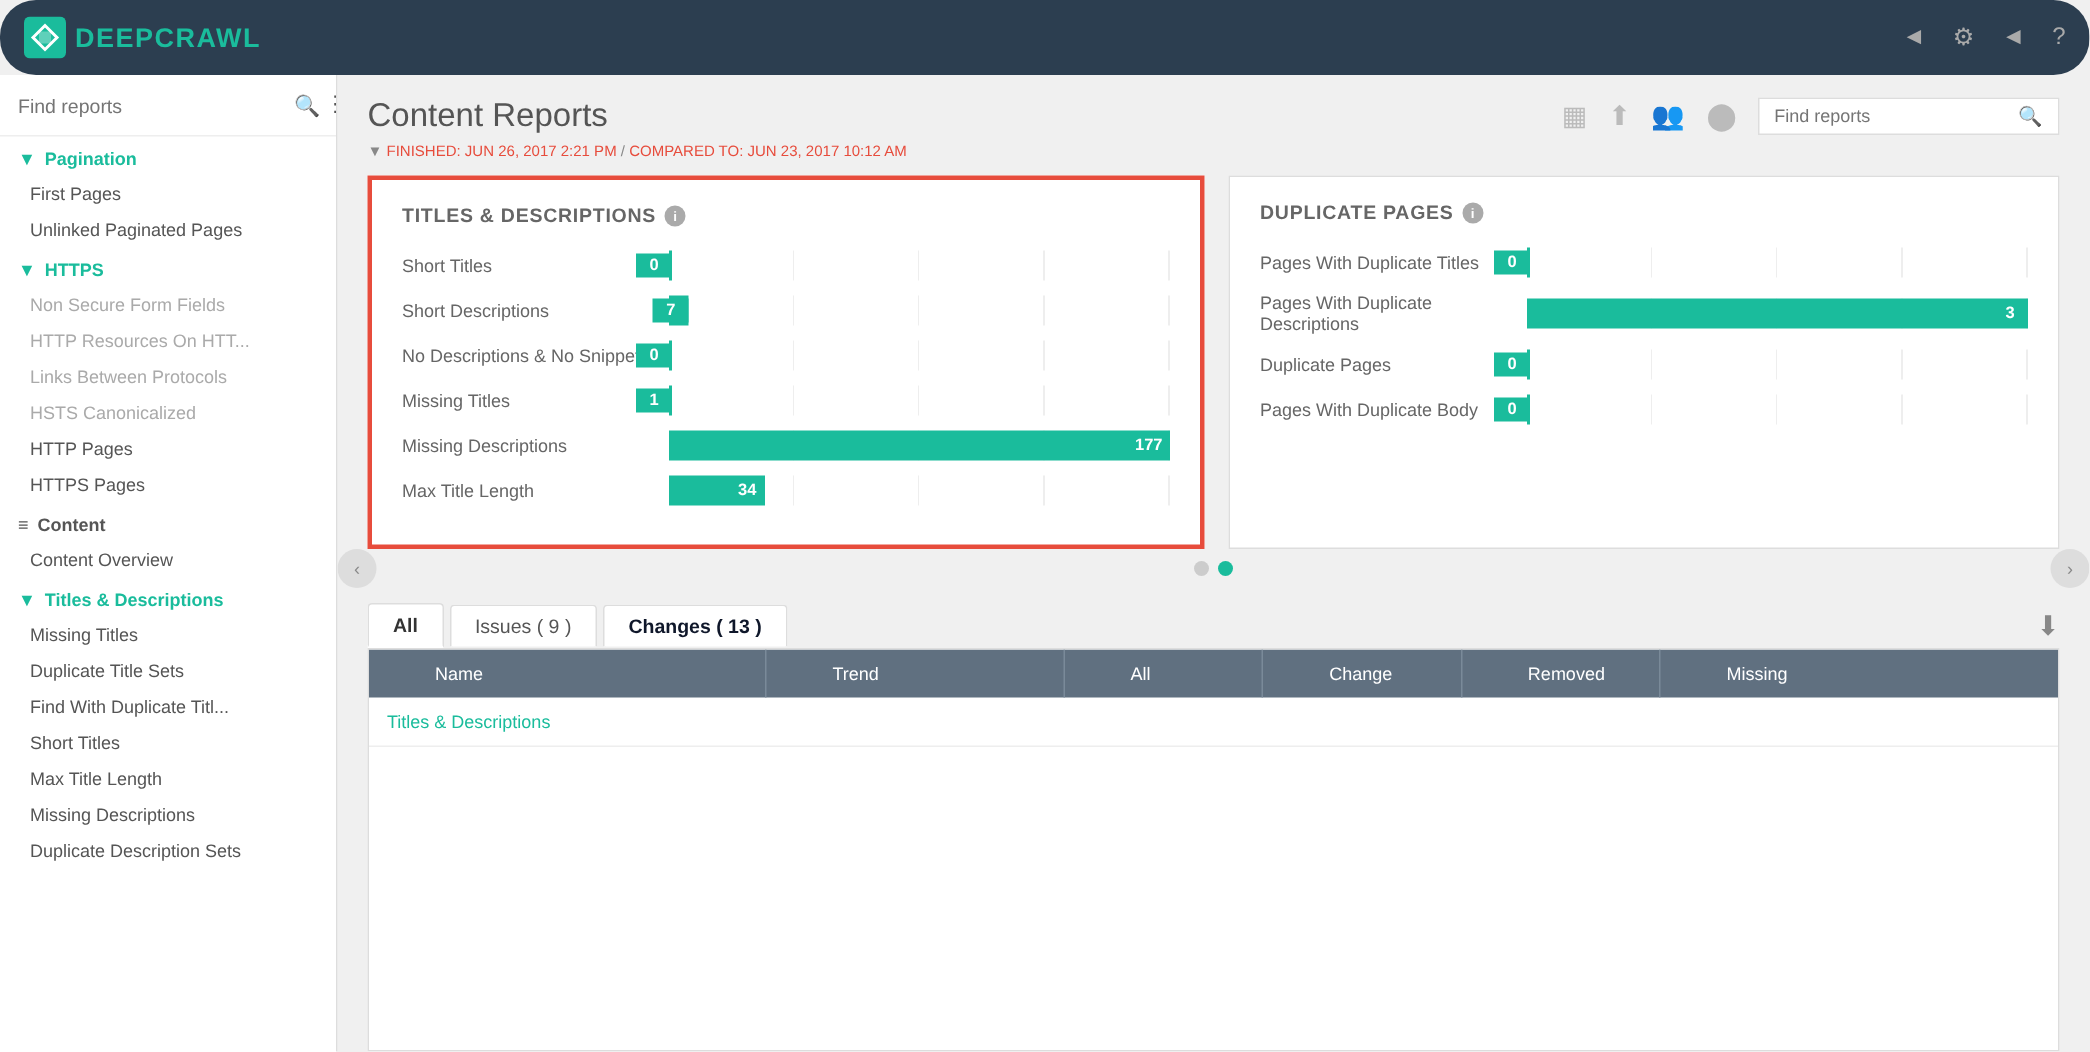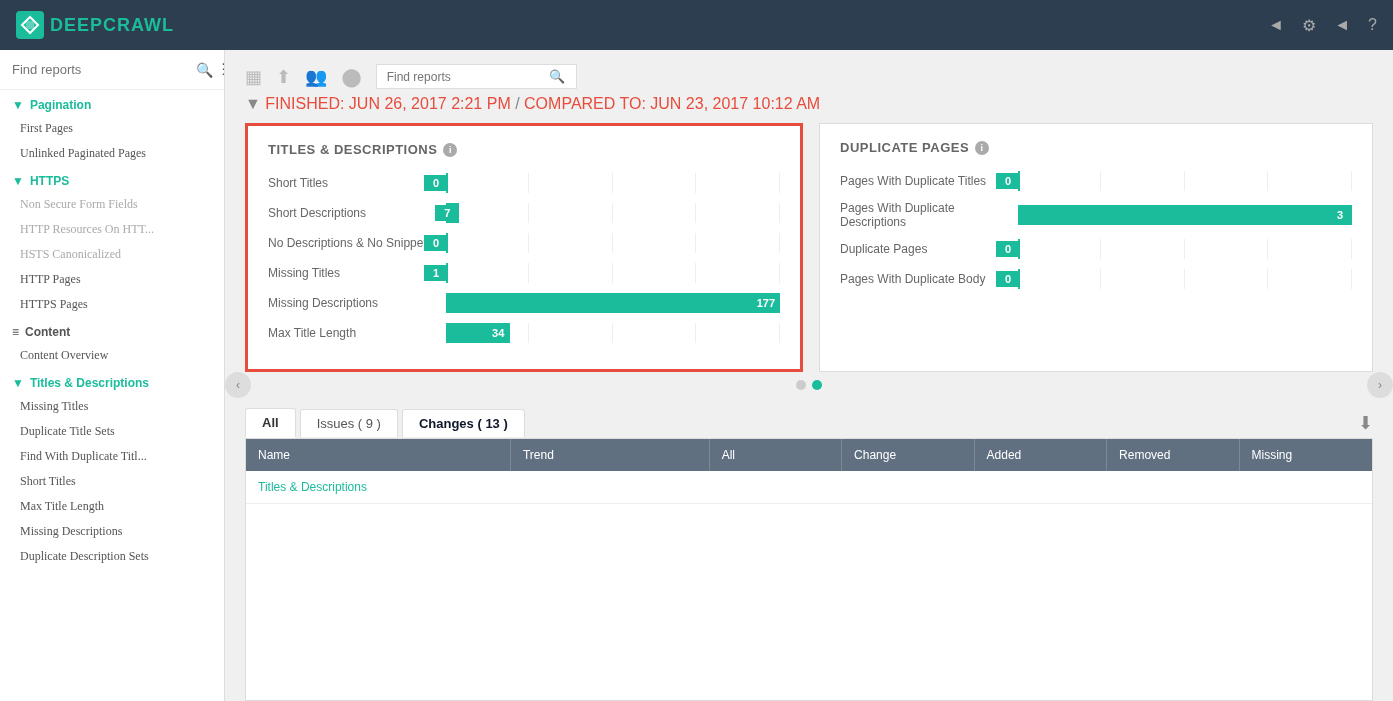--- a/index.html
+++ b/index.html
@@ -6,20 +6,21 @@
     body { font-family: 'Helvetica Neue', Arial, sans-serif; font-size: 13px; background: #f0f0f0; display: flex; flex-direction: column; height: 701px; overflow: hidden; }
 
     
     .top-nav {
       background: #2c3e50;
       height: 50px;
       display: flex;
       align-items: center;
       padding: 16px 16px;
       flex-shrink: 0;
+      border-radius: 24px;
     }
     .logo {
       display: flex;
       align-items: center;
       gap: 6px;
     }
     .logo-icon {
       width: 28px;
       height: 28px;
     }
@@ -85,21 +86,20 @@
       font-weight: bold;
       color: #1abc9c;
       gap: 6px;
       cursor: pointer;
     }
     .sidebar-item {
       padding: 5px 12px 5px 20px;
       font-size: 12px;
       color: #555;
       cursor: pointer;
-      font-family: Liberation Serif, serif;
     }
     .sidebar-item.muted { color: #aaa; }
 
     .sidebar-group-label {
       display: flex;
       align-items: center;
       gap: 6px;
       padding: 8px 12px 4px;
       font-size: 12px;
       color: #555;
@@ -135,21 +135,21 @@
       gap: 14px;
     }
     .header-icon {
       color: #bbb;
       font-size: 18px;
       cursor: pointer;
     }
 
     .breadcrumb {
       padding: 6px 20px 10px;
-      font-size: 16px;
+      font-size: 10px;
       color: #888;
     }
     .breadcrumb span { color: #e74c3c; font-weight: 500; }
 
     
     .charts-grid {
       display: flex;
       gap: 16px;
       padding: 0 20px;
       flex-shrink: 0;
@@ -320,20 +320,21 @@
       display: grid;
       grid-template-columns: 2fr 1.5fr 1fr 1fr 1fr 1fr 1fr;
       background: #607080;
       color: white;
       font-size: 12px;
       font-weight: 500;
     }
     .th {
       padding: 9px 12px;
       border-right: 1px solid #7a8a99;
+      margin-left: 32px;
     }
     .th:last-child { border-right: none; }
 
     .table-row {
       display: grid;
       grid-template-columns: 2fr 1.5fr 1fr 1fr 1fr 1fr 1fr;
       border-bottom: 1px solid #eee;
       font-size: 12px;
     }
     .td {
@@ -398,20 +399,21 @@
     </div>
     <div class="sidebar-item">First Pages</div>
     <div class="sidebar-item">Unlinked Paginated Pages</div>
 
     <div class="sidebar-section-header" style="color:#1abc9c;">
       <span>▼</span>
       <span>HTTPS</span>
     </div>
     <div class="sidebar-item muted">Non Secure Form Fields</div>
     <div class="sidebar-item muted">HTTP Resources On HTT...</div>
+    <div class="sidebar-item muted">Links Between Protocols</div>
     <div class="sidebar-item muted">HSTS Canonicalized</div>
     <div class="sidebar-item">HTTP Pages</div>
     <div class="sidebar-item">HTTPS Pages</div>
 
     <div class="sidebar-group-label">
       <span>≡</span>
       <span>Content</span>
     </div>
     <div class="sidebar-item">Content Overview</div>
 
@@ -424,20 +426,21 @@
     <div class="sidebar-item">Find With Duplicate Titl...</div>
     <div class="sidebar-item">Short Titles</div>
     <div class="sidebar-item">Max Title Length</div>
     <div class="sidebar-item">Missing Descriptions</div>
     <div class="sidebar-item">Duplicate Description Sets</div>
   </div>
 
   <div class="content-area">
 
     <div class="content-header">
+      <h1 class="content-title">Content Reports</h1>
       <div class="header-actions">
         <span class="header-icon">▦</span>
         <span class="header-icon">⬆</span>
         <span class="header-icon">👥</span>
         <span class="header-icon">⬤</span>
         <div class="find-reports-header">
           <input type="text" placeholder="Find reports" style="">
           <span style="color:#aaa;">🔍</span>
         </div>
       </div>
@@ -566,21 +569,20 @@
         <div class="tab teal">Changes ( 13 )</div>
         <span class="tab-download">⬇</span>
       </div>
 
       <div class="table-container">
         <div class="table-header">
           <div class="th">Name</div>
           <div class="th">Trend</div>
           <div class="th">All</div>
           <div class="th">Change</div>
-          <div class="th">Added</div>
           <div class="th">Removed</div>
           <div class="th">Missing</div>
         </div>
         <div class="table-row">
           <div class="td teal">Titles &amp; Descriptions</div>
           <div class="td"></div>
           <div class="td"></div>
           <div class="td"></div>
           <div class="td"></div>
           <div class="td"></div>

